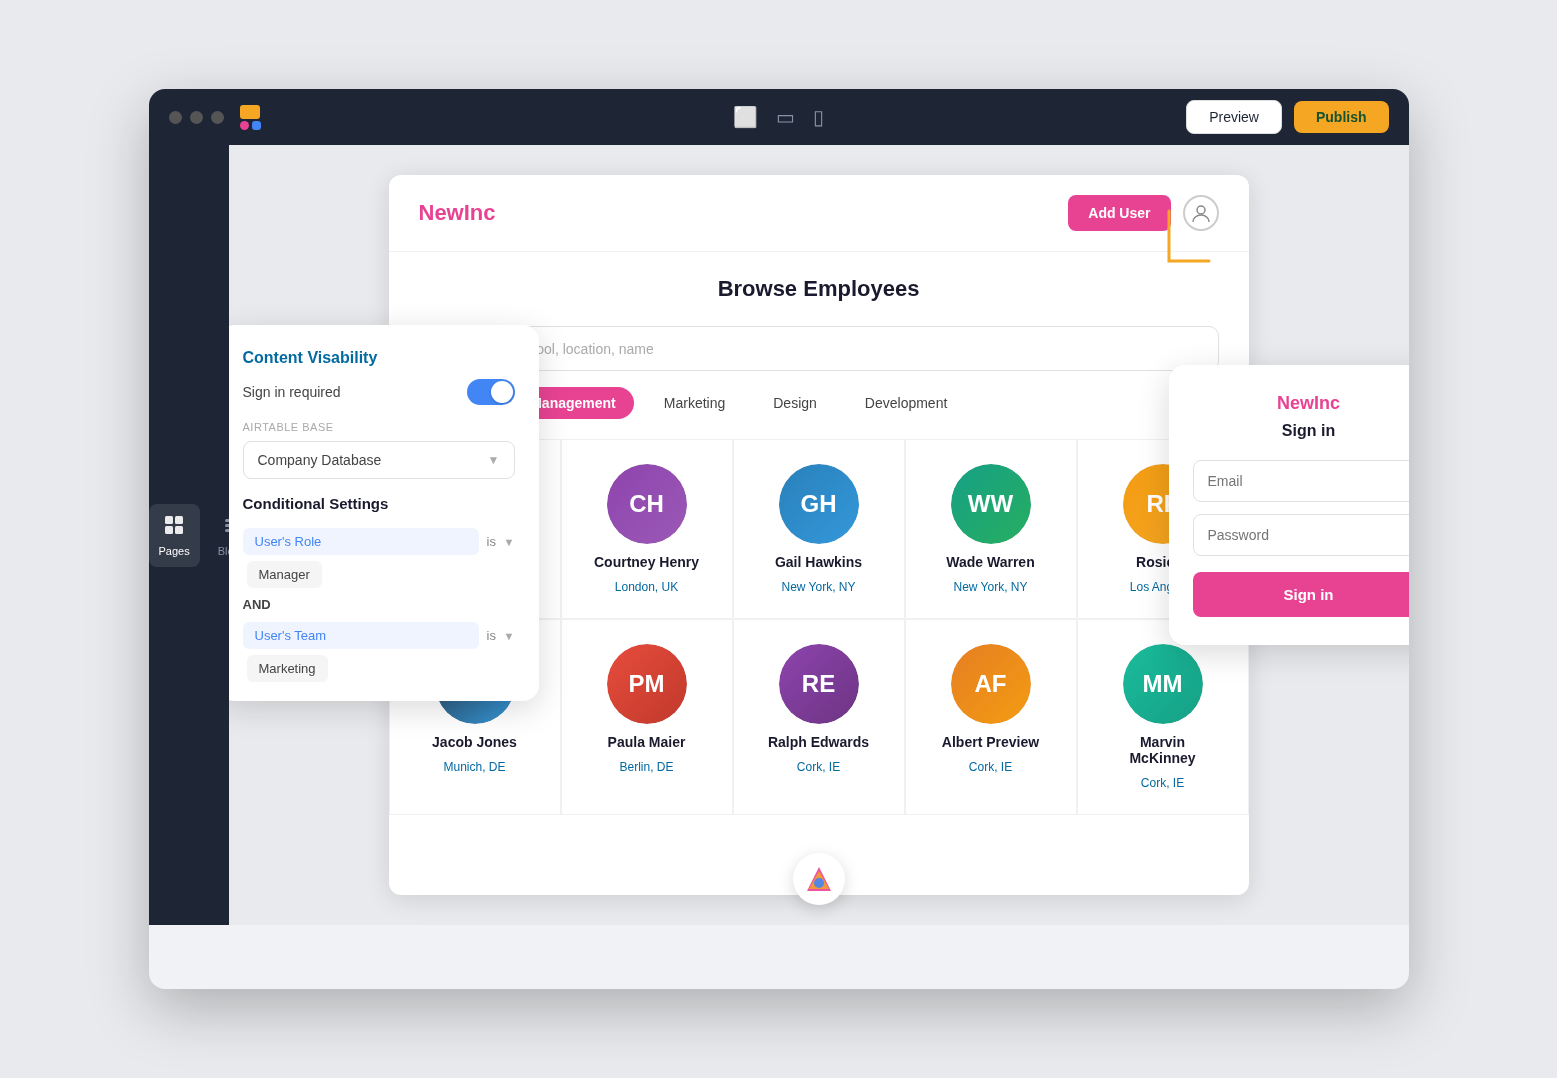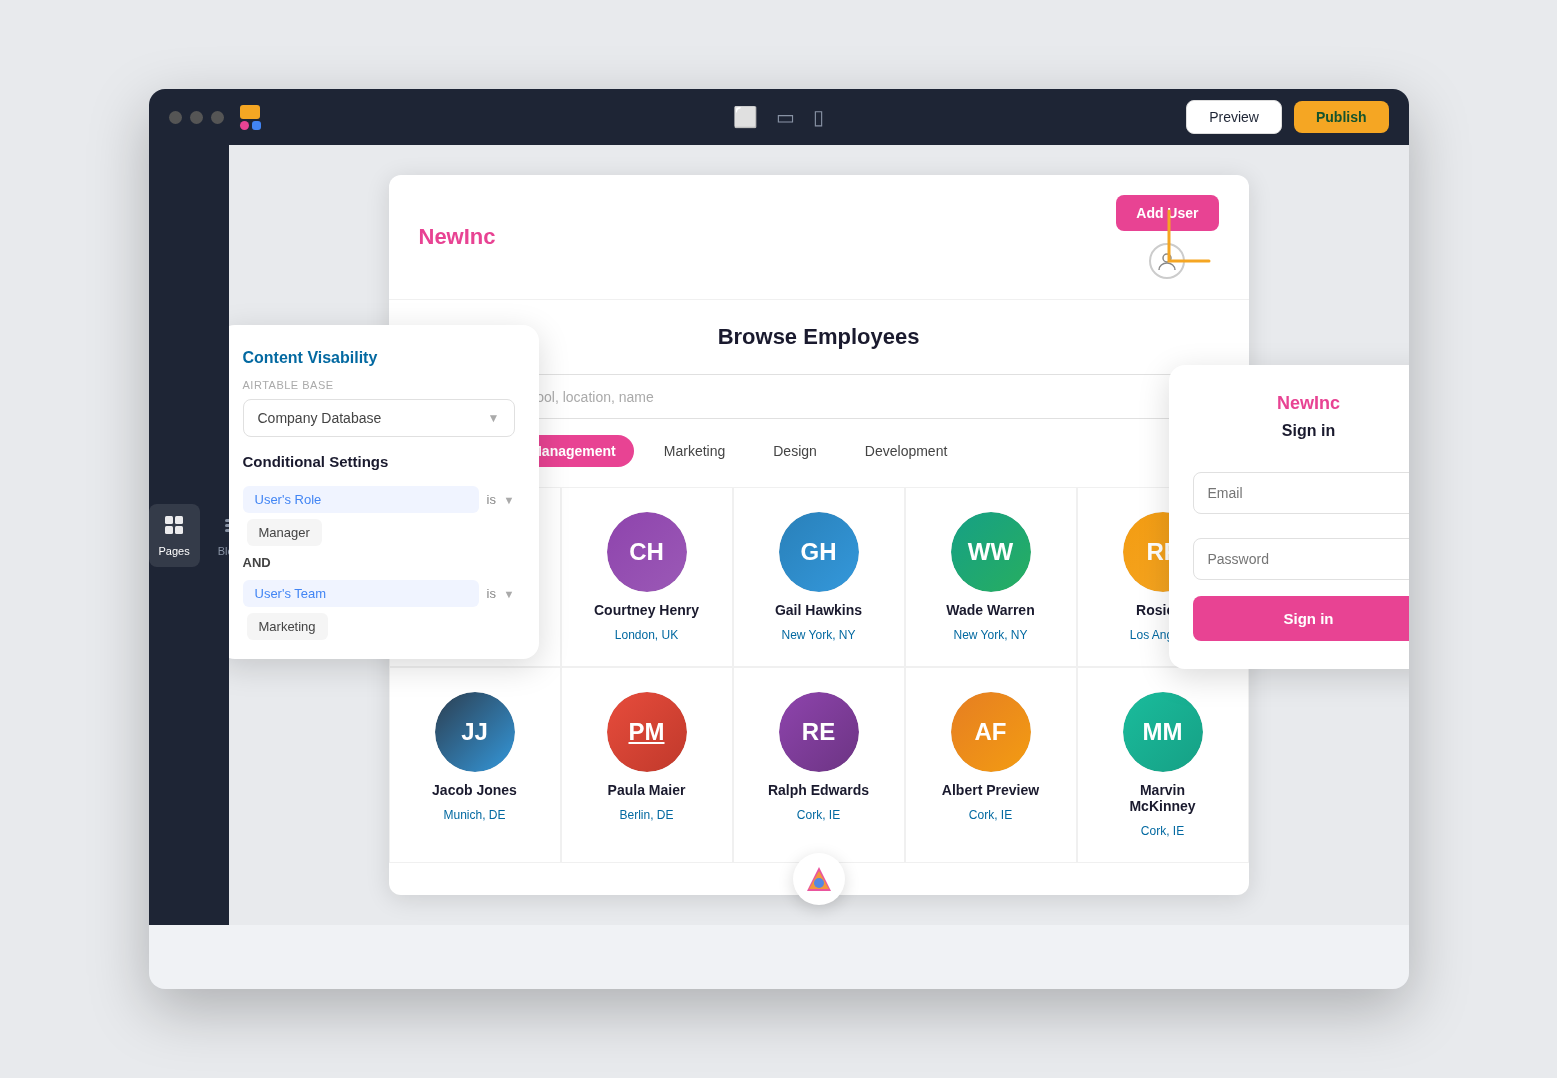--- a/index.html
+++ b/index.html
@@ -174,23 +174,22 @@
     }
 
     .app-brand {
       color: #e84393;
       font-size: 22px;
       font-weight: 700;
     }
 
     .app-header-right {
       display: flex;
-      align-items: center;
+      align-items: flex-start;
       gap: 12px;
-      flex-direction: column;
     }
 
     .btn-add-user {
       background: #e84393;
       color: white;
       border: none;
       border-radius: 8px;
       padding: 10px 20px;
       font-size: 14px;
       font-weight: 600;
@@ -297,21 +296,21 @@
       font-weight: 600;
     }
 
     
     .avatar-1 { background: linear-gradient(135deg, #c0392b, #e74c3c); }
     .avatar-2 { background: linear-gradient(135deg, #8e44ad, #9b59b6); }
     .avatar-3 { background: linear-gradient(135deg, #2980b9, #3498db); }
     .avatar-4 { background: linear-gradient(135deg, #16a085, #27ae60); }
     .avatar-5 { background: linear-gradient(135deg, #f39c12, #f5a623); }
     .avatar-6 { background: linear-gradient(135deg, #2c3e50, #3498db); }
-    .avatar-7 { background: linear-gradient(135deg, #e74c3c, #c0392b); text-decoration: underline; }
+    .avatar-7 { background: linear-gradient(135deg, #e74c3c, #c0392b); }
     .avatar-8 { background: linear-gradient(135deg, #8e44ad, #6c3483); }
     .avatar-9 { background: linear-gradient(135deg, #e67e22, #f39c12); }
     .avatar-10 { background: linear-gradient(135deg, #1abc9c, #16a085); }
 
     .employee-name {
       font-size: 14px;
       font-weight: 600;
       color: #1a1a2e;
       text-align: center;
     }
@@ -474,21 +473,20 @@
     }
 
     .signin-input {
       border: 1.5px solid #e0e0e0;
       border-radius: 8px;
       padding: 12px 14px;
       font-size: 14px;
       color: #701a75;
       margin-bottom: 12px;
       width: 100%;
-      margin-top: 12px;
     }
 
     .btn-signin {
       background: #e84393;
       color: white;
       border: none;
       border-radius: 8px;
       padding: 14px;
       font-size: 15px;
       font-weight: 600;
@@ -594,20 +592,26 @@
         </div>
         <span class="sidebar-item-label">Data</span>
       </div>
     </div>
 
     <div class="canvas-area">
 
       <div class="content-visibility-panel">
         <div class="cv-title">Content Visability</div>
 
+        <div class="cv-row">
+          <span class="cv-label">Sign in required</span>
+          <div class="toggle-switch">
+            <div class="toggle-knob"></div>
+          </div>
+        </div>
 
         <div class="cv-section-label">Airtable Base</div>
         <div class="cv-dropdown">
           <span>Company Database</span>
           <span class="cv-chevron">▼</span>
         </div>
 
         <div class="cv-section-title">Conditional Settings</div>
 
         <div class="cv-condition-row">

